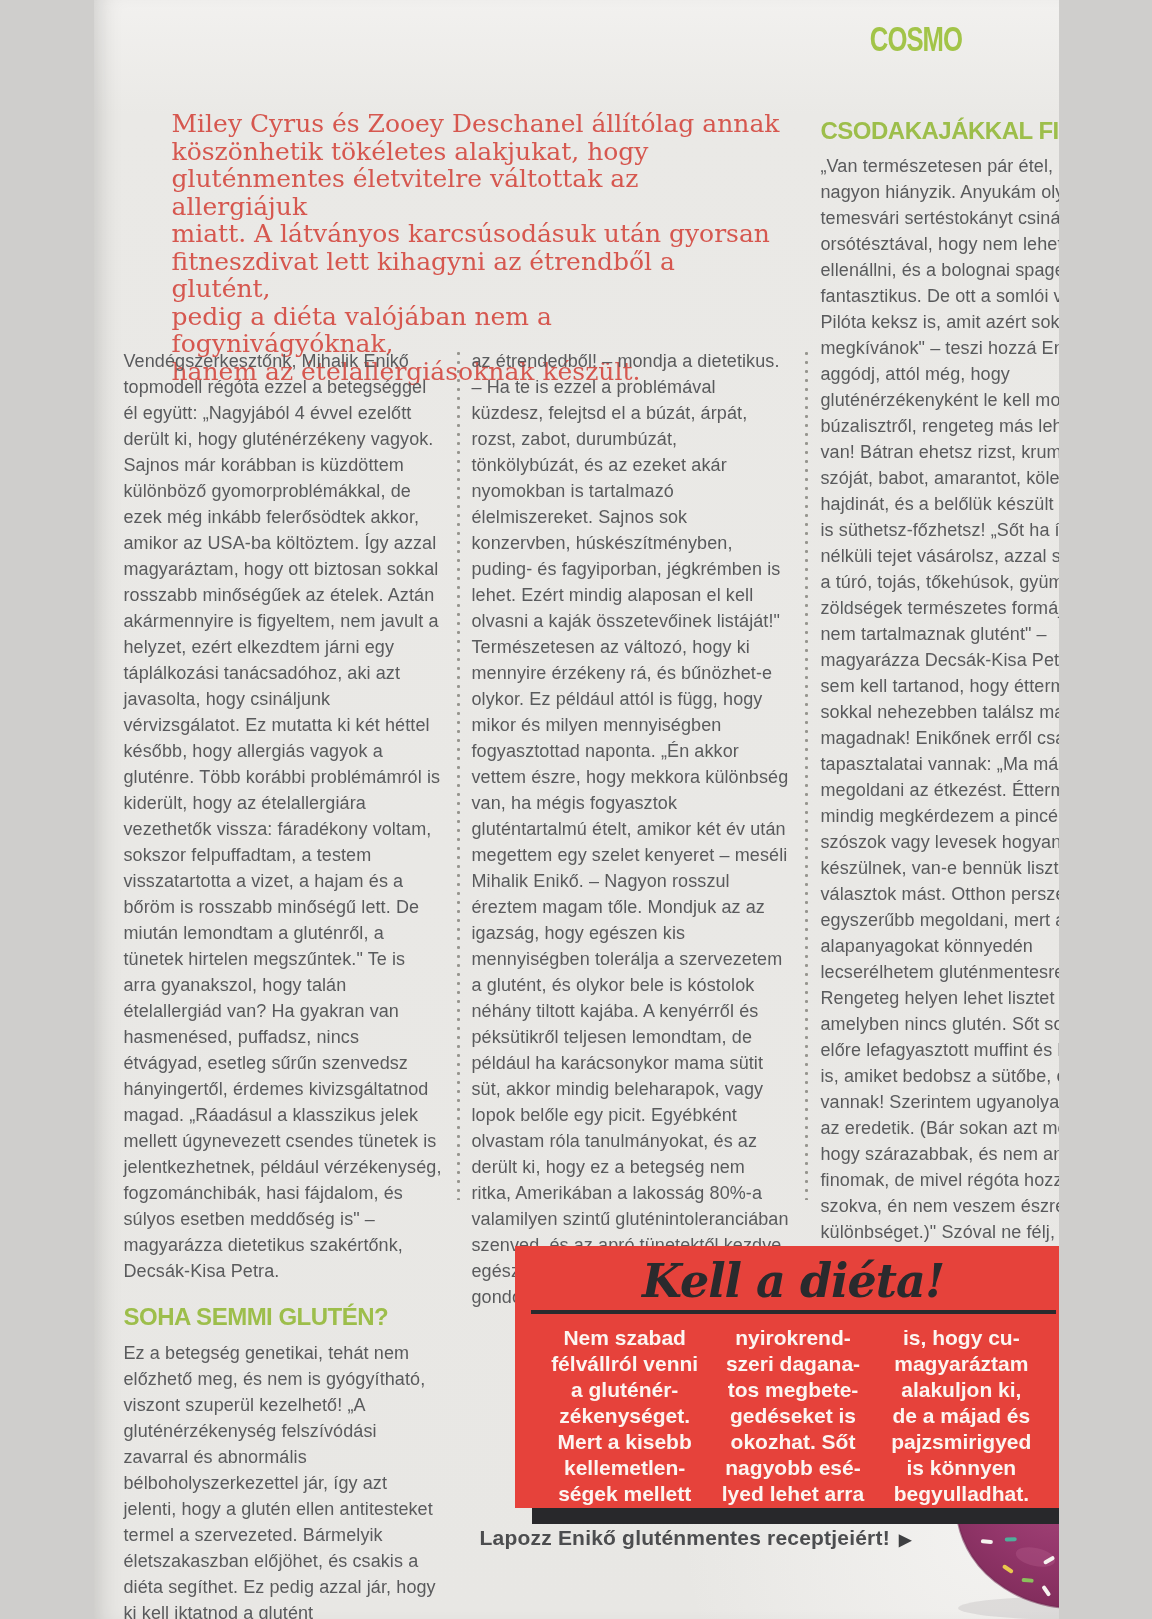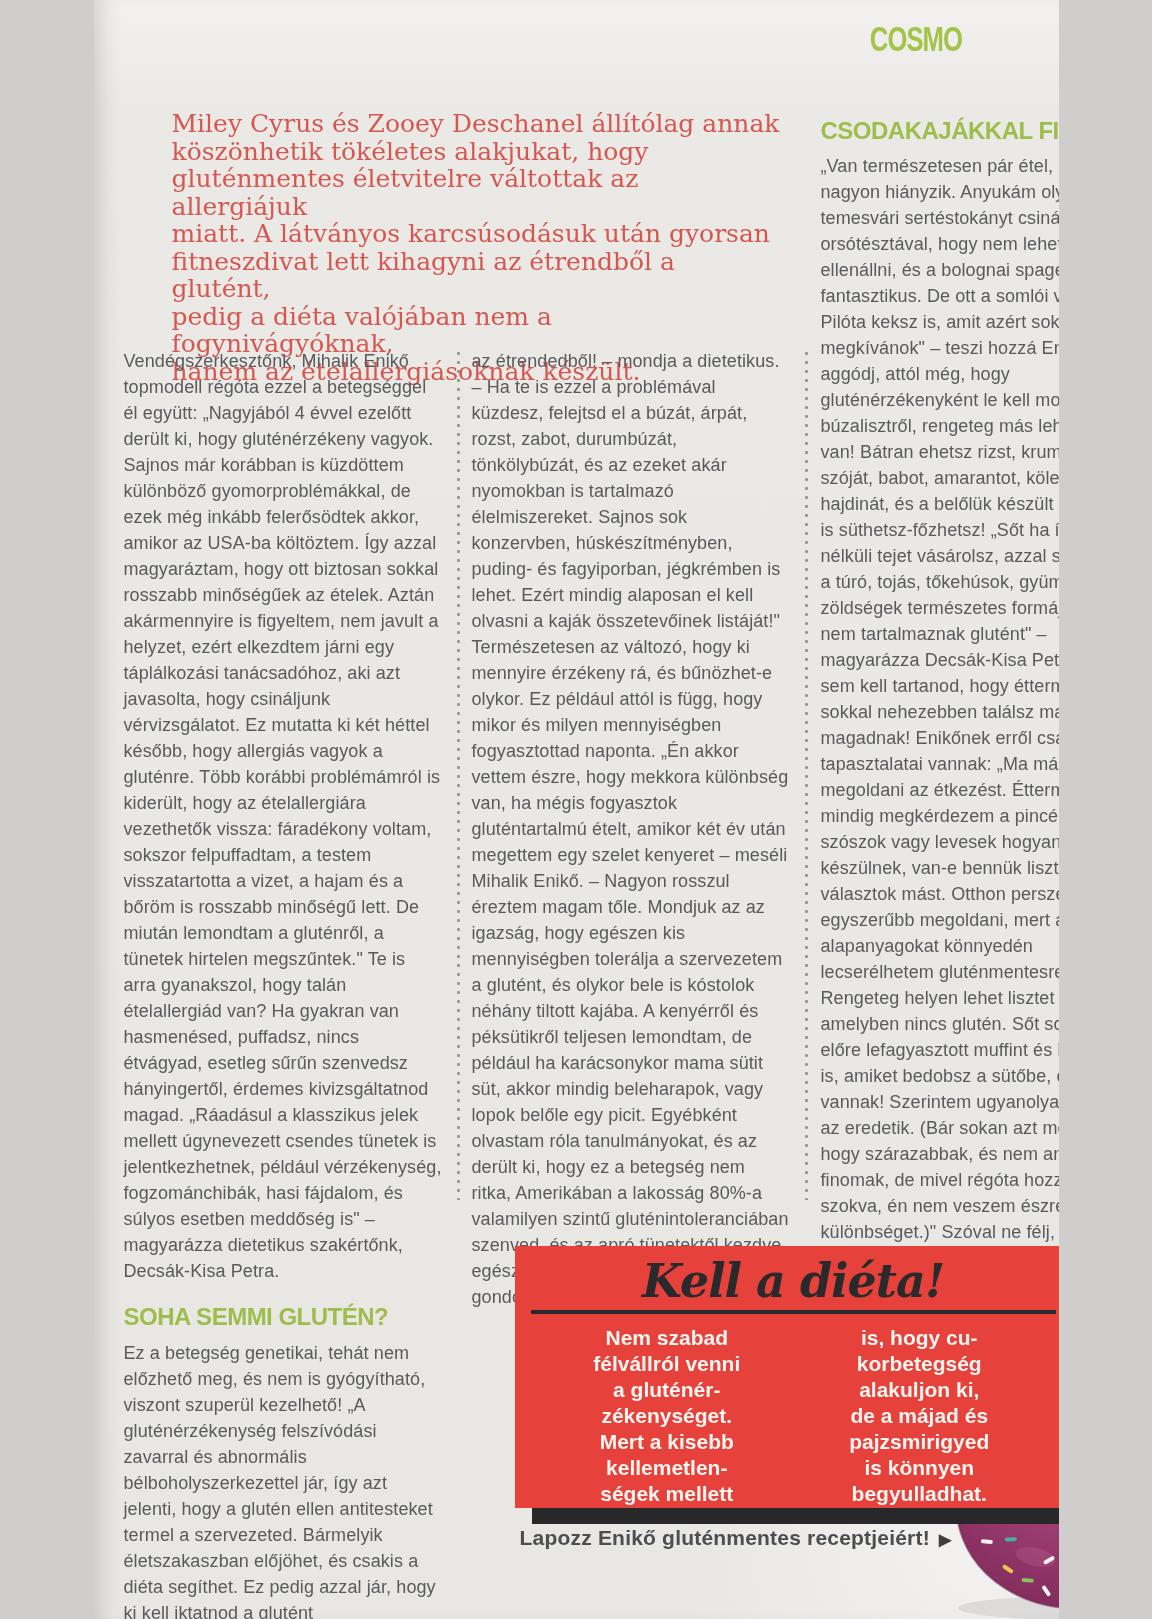--- a/index.html
+++ b/index.html
@@ -60,21 +60,21 @@
     font-family:"DejaVu Serif",serif;font-style:italic;font-weight:bold;
     font-size:46px;line-height:1.2;color:#2a2a2d;letter-spacing:-1px;
   }
   .diet-cols{display:flex;gap:4px;padding:16px 28px 0;z-index:2;position:relative;}
   .diet-col{
     flex:1;margin:0;text-align:center;color:#fcf5f1;font-weight:bold;
     font-size:21px;line-height:26px;white-space:pre-line;
   }
   
   .footer-caption{
-    position:absolute;left:426px;top:1526px;
+    position:absolute;left:386px;top:1526px;
     font-size:21px;font-weight:bold;color:#4c4d4f;letter-spacing:.2px;
   }
   .arrow{font-size:16px;color:#3e3f41;margin-left:9px;}
 </style>
 </head>
 <body>
 
 <div class="page">
 
   <header class="brand">
@@ -179,22 +179,29 @@
     <div class="diet-line"></div>
     <h3 class="diet-title">Kell a diéta!</h3>
     <div class="diet-cols">
       <p class="diet-col">Nem szabad
 félvállról venni
 a gluténér-
 zékenységet.
 Mert a kisebb
 kellemetlen-
 ségek mellett</p>
+      <p class="diet-col">nyirokrend-
+szeri dagana-
+tos megbete-
+gedéseket is
+okozhat. Sőt
+nagyobb esé-
+lyed lehet arra</p>
       <p class="diet-col">is, hogy cu-
-korbetegség
+magyaráztam
 alakuljon ki,
 de a májad és
 pajzsmirigyed
 is könnyen
 begyulladhat.</p>
     </div>
   </aside>
 
   <div class="footer-caption">
     <span>Lapozz Enikő gluténmentes receptjeiért!</span><span class="arrow">▶</span>

